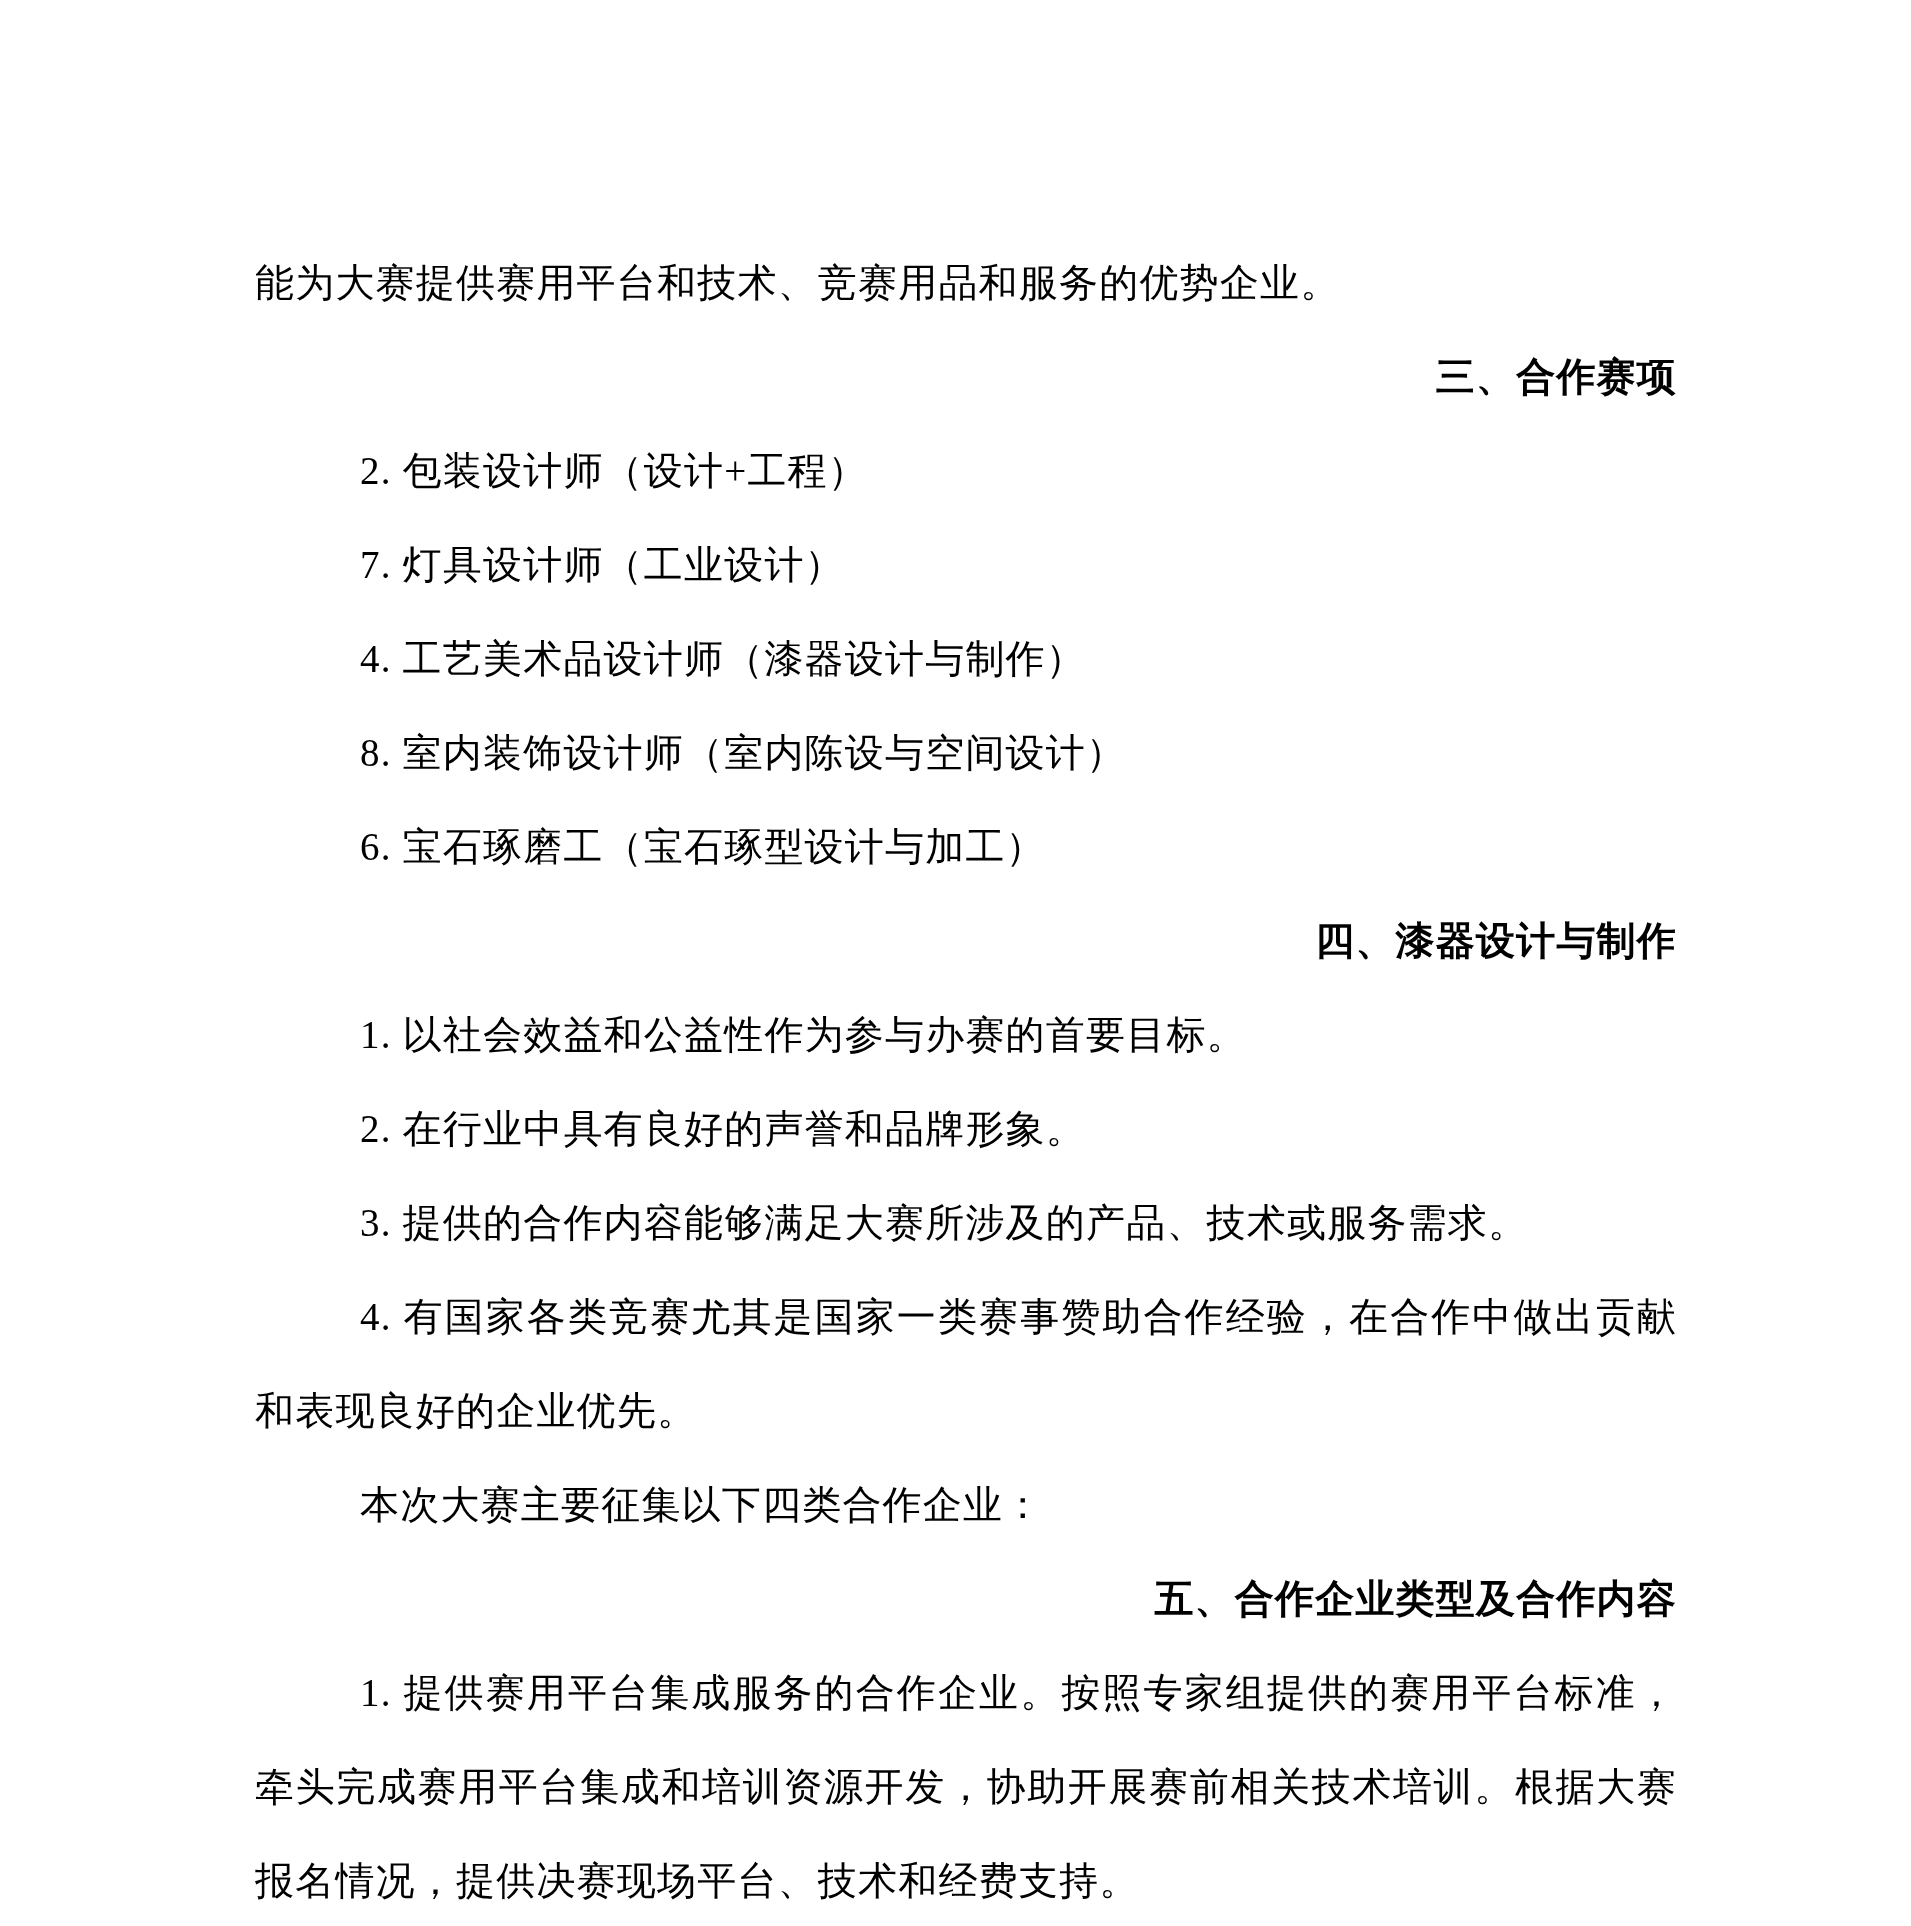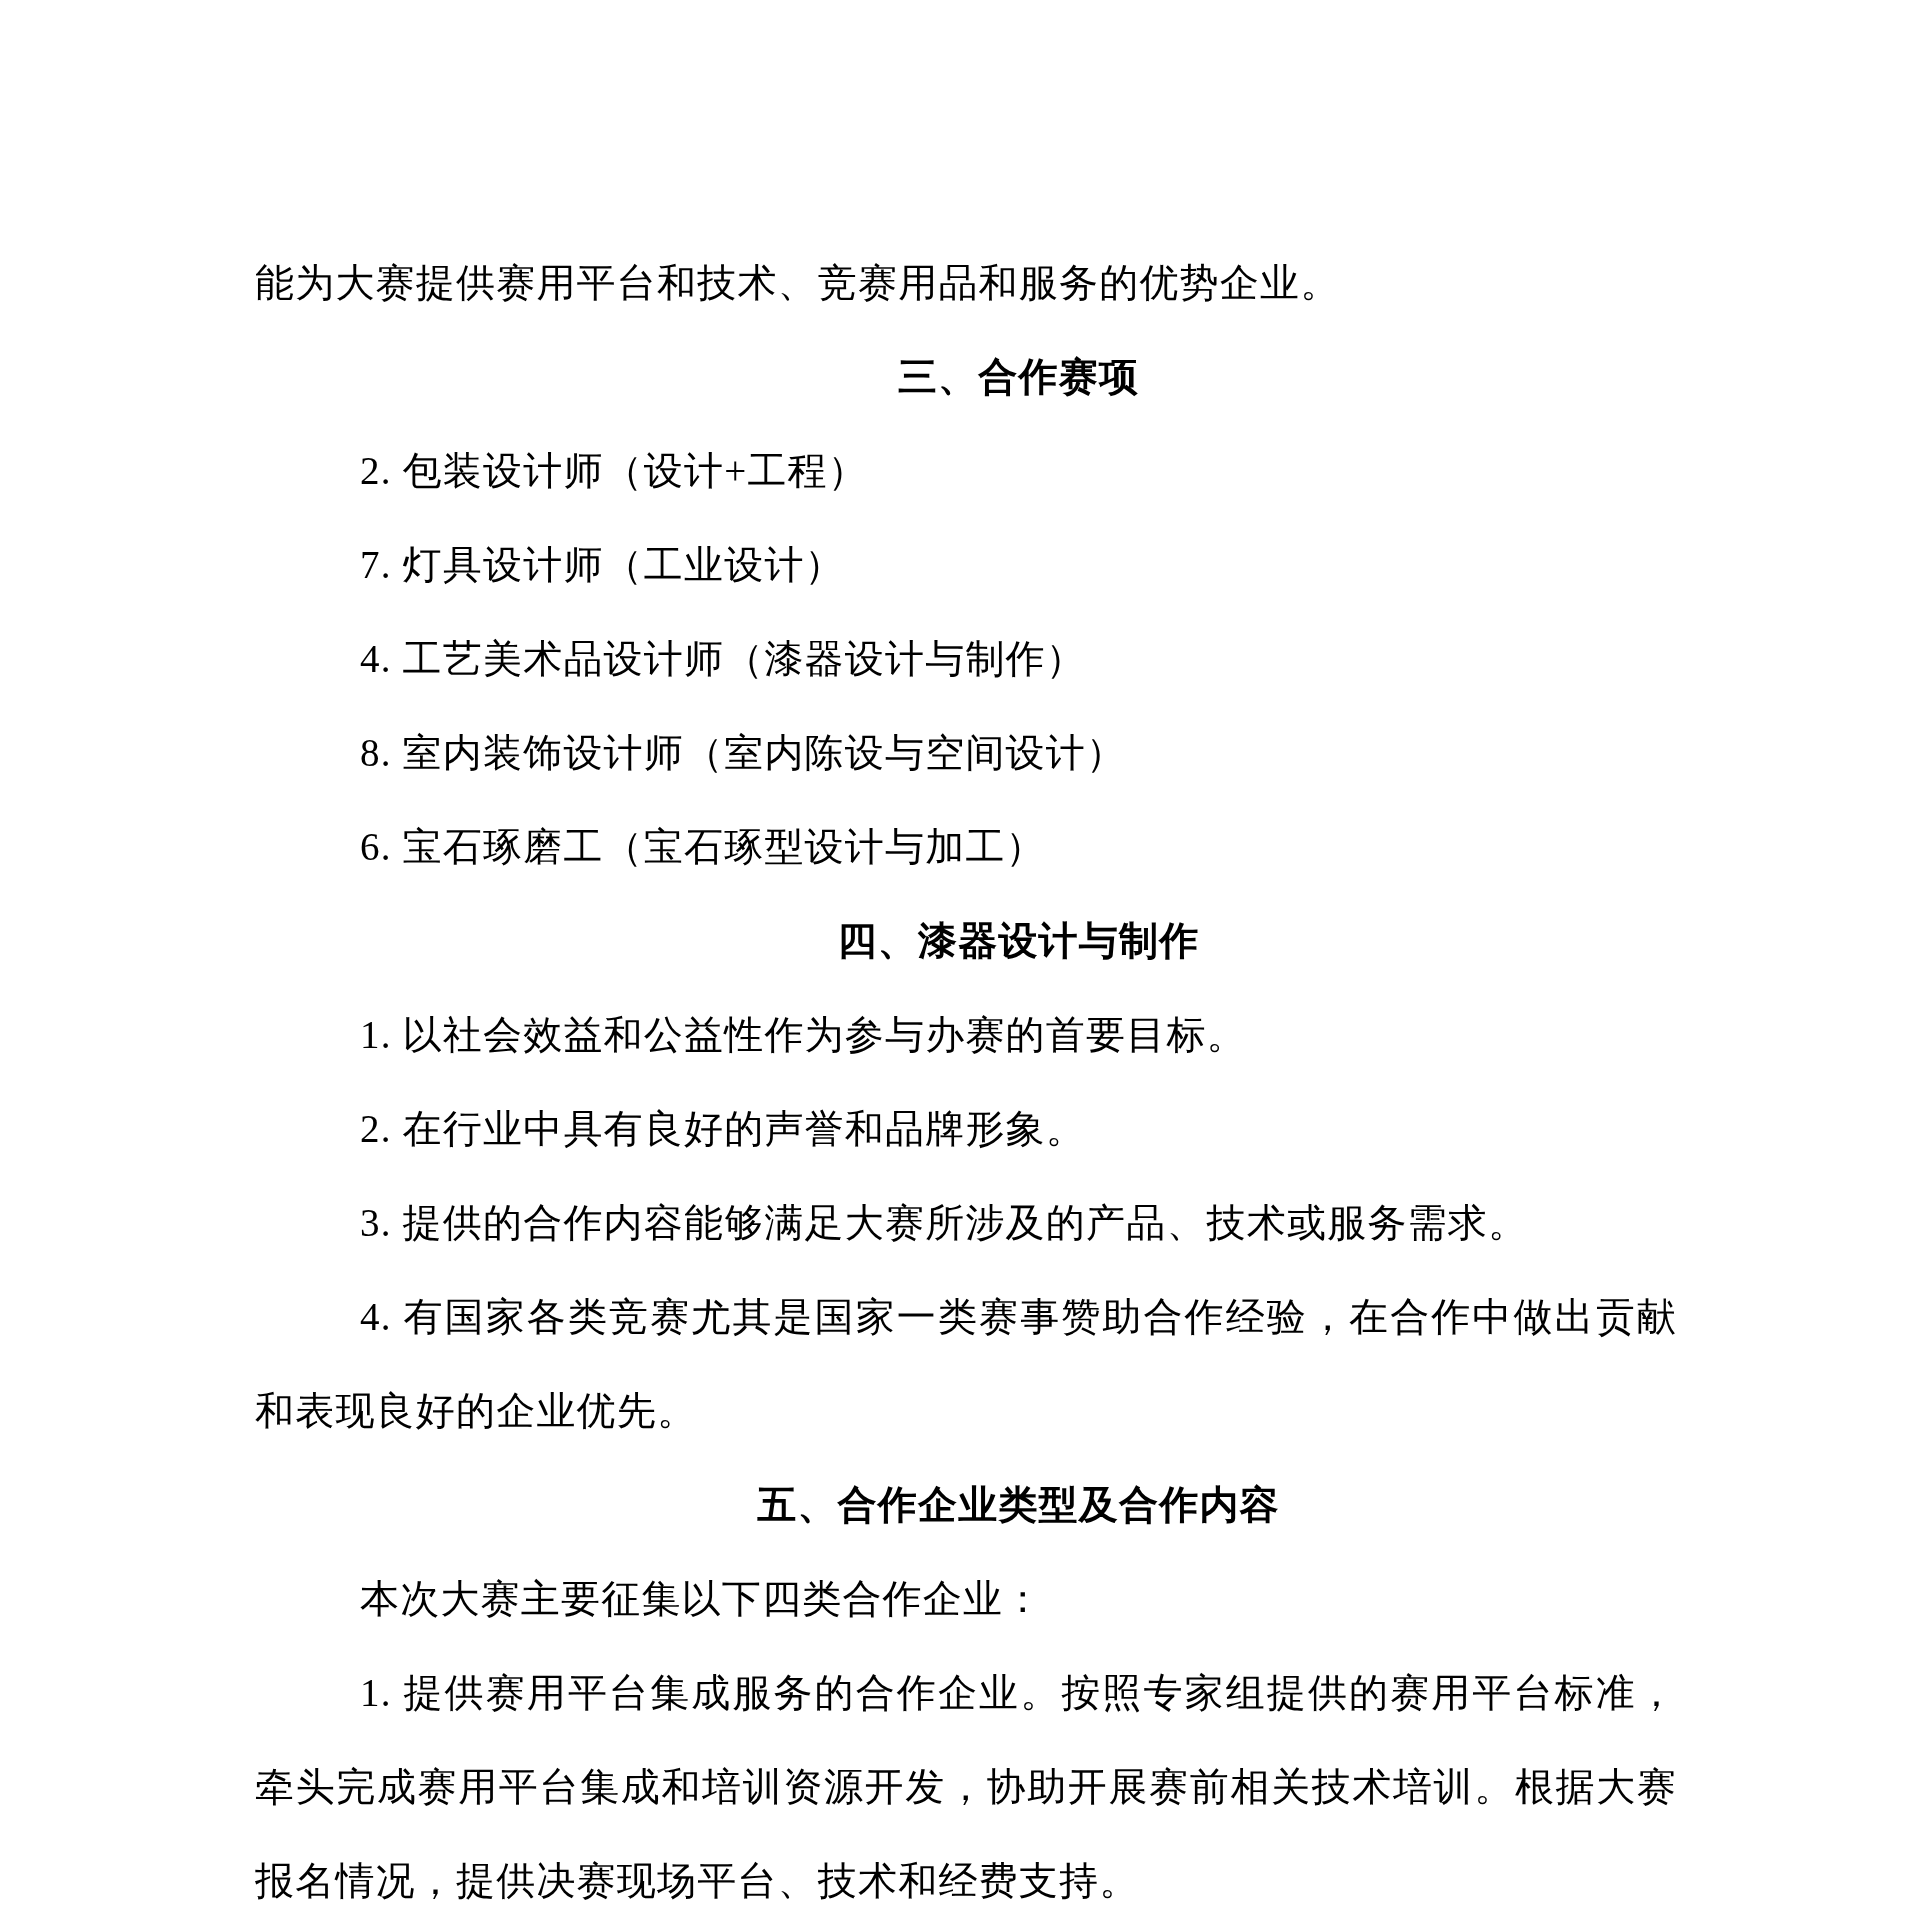--- a/index.html
+++ b/index.html
@@ -35,40 +35,40 @@
     text-justify: inter-ideograph;
     word-break: break-all;
     font-family: "Liberation Serif", "DejaVu Serif", serif;
   }
   .para.indent {
     text-indent: 105px;
   }
   .para.heading {
     font-family: "Liberation Sans", "DejaVu Sans", sans-serif;
     font-weight: 700;
-    text-align: center;
+    text-align: right;
   }
 </style>
 </head>
 <body>
 
 <div class="page">
   <div class="content">
     <p class="para">能为大赛提供赛用平台和技术、竞赛用品和服务的优势企业。</p>
     <p class="para heading indent">三、合作赛项</p>
     <p class="para indent">2. 包装设计师（设计+工程）</p>
     <p class="para indent">7. 灯具设计师（工业设计）</p>
     <p class="para indent">4. 工艺美术品设计师（漆器设计与制作）</p>
     <p class="para indent">8. 室内装饰设计师（室内陈设与空间设计）</p>
     <p class="para indent">6. 宝石琢磨工（宝石琢型设计与加工）</p>
     <p class="para heading indent">四、漆器设计与制作</p>
     <p class="para indent">1. 以社会效益和公益性作为参与办赛的首要目标。</p>
     <p class="para indent">2. 在行业中具有良好的声誉和品牌形象。</p>
     <p class="para indent">3. 提供的合作内容能够满足大赛所涉及的产品、技术或服务需求。</p>
     <p class="para indent">4. 有国家各类竞赛尤其是国家一类赛事赞助合作经验，在合作中做出贡献和表现良好的企业优先。</p>
+    <p class="para indent">本次大赛主要征集以下四类合作企业：</p>
     <p class="para heading indent">五、合作企业类型及合作内容</p>
-    <p class="para indent">本次大赛主要征集以下四类合作企业：</p>
     <p class="para indent">1. 提供赛用平台集成服务的合作企业。按照专家组提供的赛用平台标准，牵头完成赛用平台集成和培训资源开发，协助开展赛前相关技术培训。根据大赛报名情况，提供决赛现场平台、技术和经费支持。</p>
 
   </div>
 
 </div>
 
 
 </body></html>

